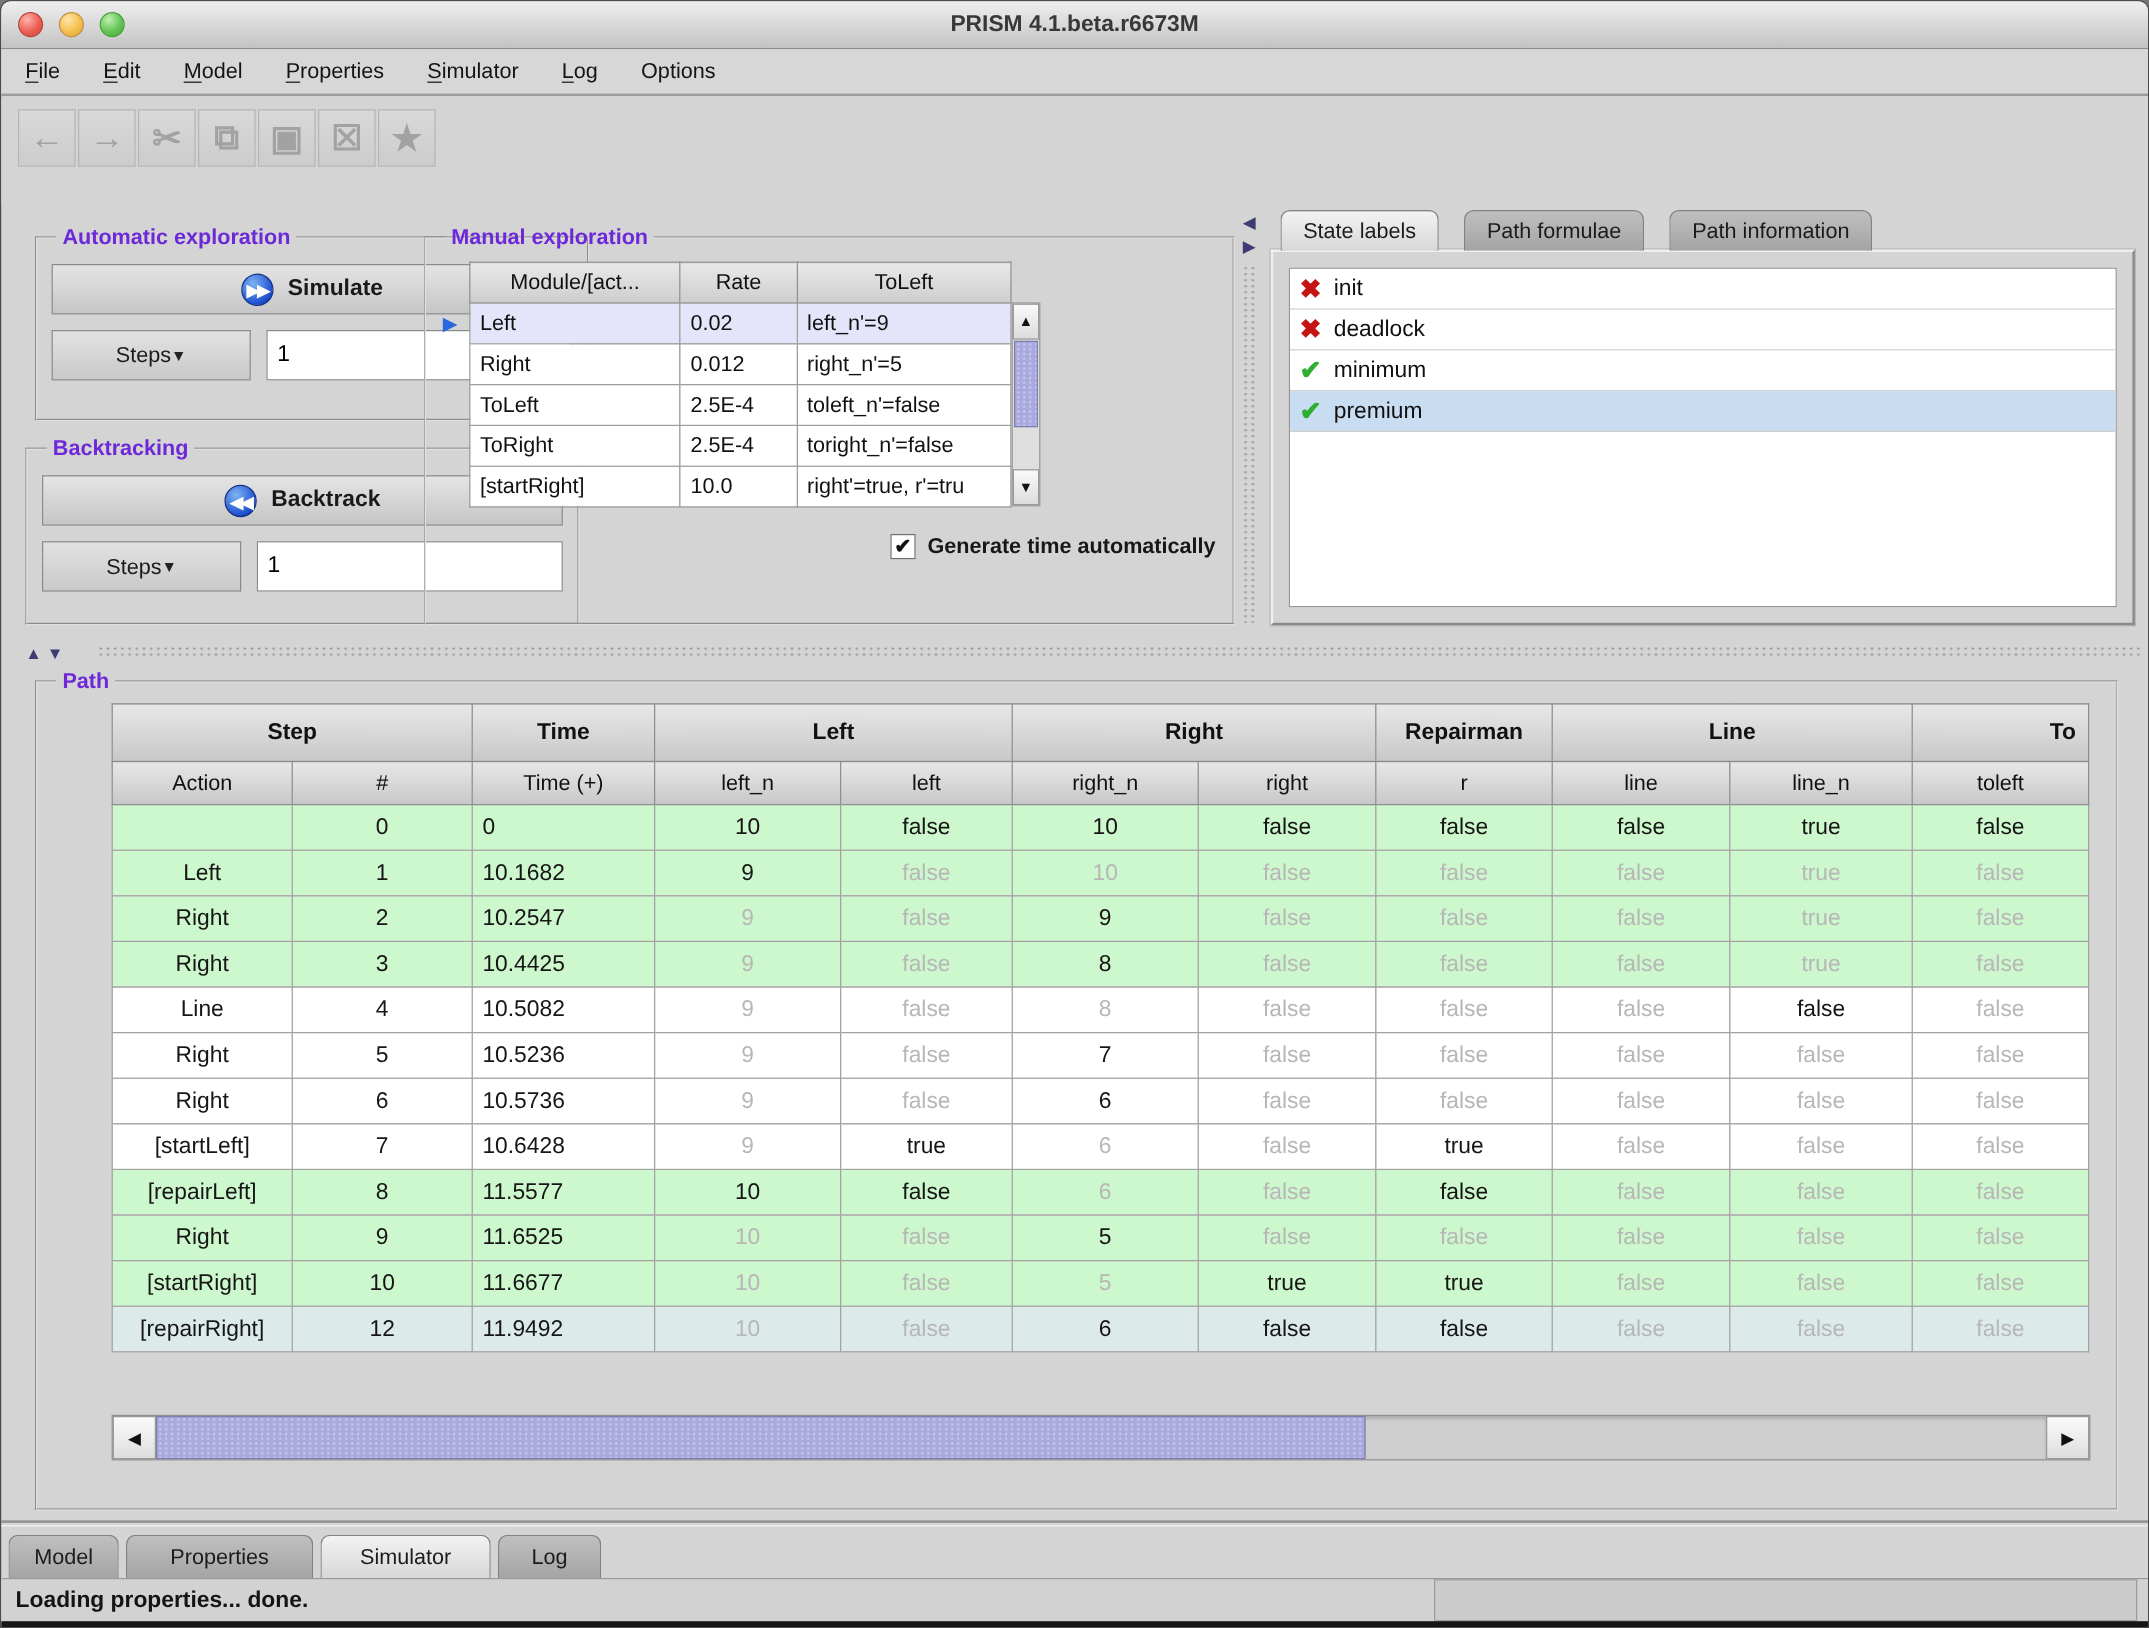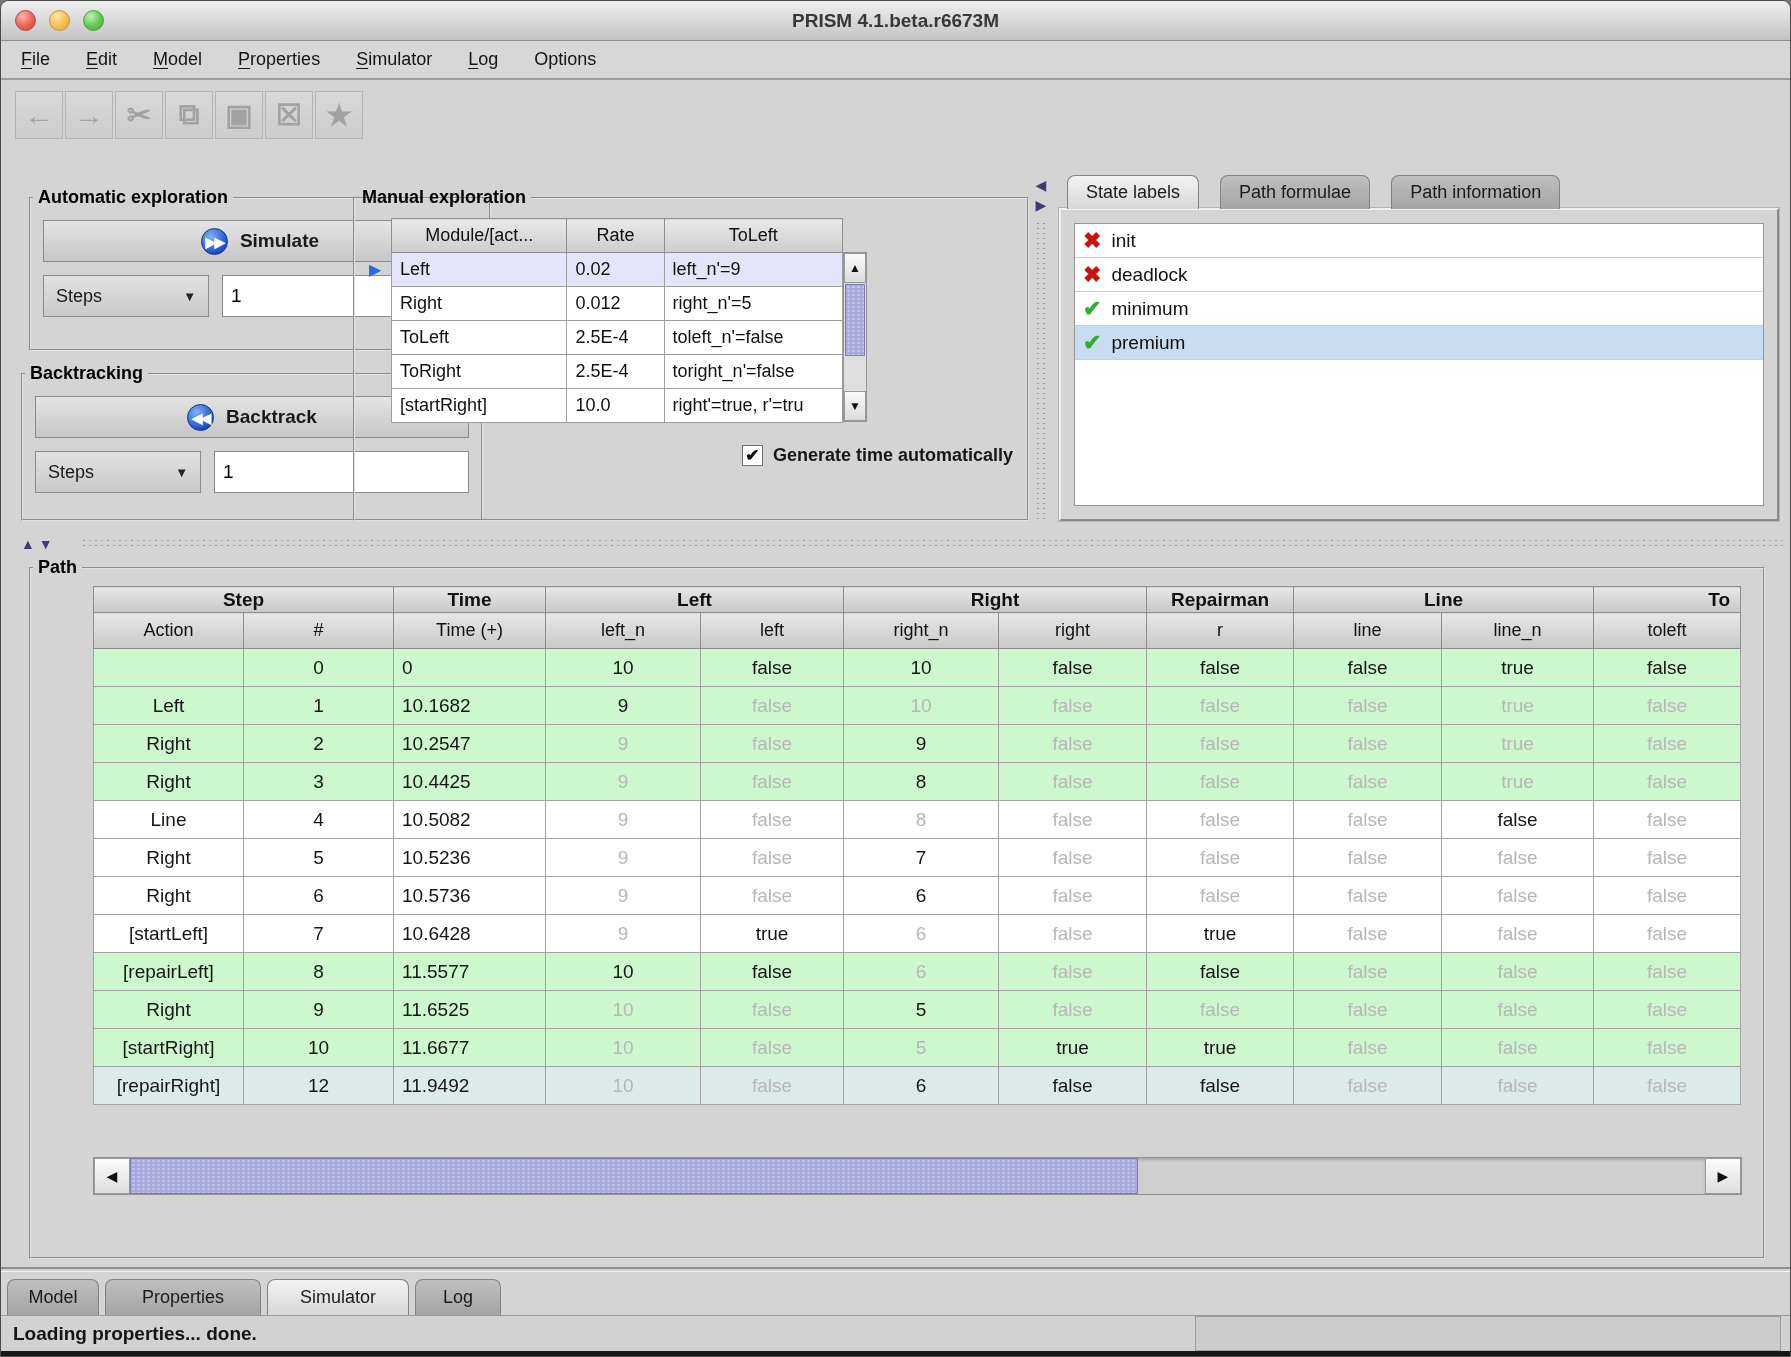--- a/index.html
+++ b/index.html
@@ -25,31 +25,31 @@
   .menu-item { cursor:default;text-align:right; }
   .menu-item u { text-underline-offset:3px; }
   
   .toolbar { position:absolute; top:81px; left:0; right:0; height:88px; background:#d4d4d4; }
   .tool-row { position:absolute; top:9px; left:14px; display:flex; }
   .tool-btn { width:48px; height:48px; border:1px solid #b5b5b5; background:linear-gradient(#d9d9d9,#cccccc);
     display:flex; align-items:center; justify-content:center; color:#a2a2a2; font-size:29px; font-weight:bold; }
   .tool-btn + .tool-btn { margin-left:2px; }
   
   fieldset { position:absolute; border:2px groove #e0e0e0; }
-  legend { font-size:18px; font-weight:bold; color:#000000; padding:0 5px; margin-left:2px; }
+  legend { font-size:18px; font-weight:bold; color:#6d28d9; padding:0 5px; margin-left:16px; }
   
   .top-section { position:absolute; top:170px; left:0; right:0; height:352px; }
   .sim-btn { display:flex; align-items:center; justify-content:center; gap:12px;
     height:42px; margin:12px 12px 0 12px; border:1px solid #8b8b8b;
     background:linear-gradient(#e4e4e4,#c6c6c6); font-size:19px; font-weight:bold; color:#1a1a1a; }
   .blue-ball { width:27px; height:27px; border-radius:50%; color:#fff; font-size:14px; line-height:26px; text-align:center;
     background:radial-gradient(circle at 35% 30%, #7db4f2, #1e4fd0 70%, #122e86); border:1px solid #12307e; letter-spacing:-2px;}
   .steps-row { display:flex; margin:13px 12px 0 12px; gap:13px; }
   .combo { flex:0 0 166px; height:42px; border:1px solid #8b8b8b; background:linear-gradient(#e2e2e2,#c9c9c9);
-    display:flex; align-items:center; justify-content:space-between; padding:0 12px; font-size:18px; color:#1a1a1a; }
+    display:flex; align-items:center; justify-content:center; padding:0 12px; font-size:18px; color:#1a1a1a; }
   .combo .arr { font-size:13px; color:#222; }
   .steps-input { flex:1; height:42px; border:1px solid #898989; background:#fff; font-size:19px; padding-left:8px;
     font-family:"Liberation Sans",sans-serif; }
   
   .mx-wrap { position:relative; margin:10px 0 0 36px; width:476px; }
   .mx-table { border-collapse:collapse; width:452px; float:left; }
   .mx-table th { height:34px; border:1px solid #8f8f8f; background:linear-gradient(#e9e9e9,#cdcdcd);
     font-size:18px; font-weight:normal; color:#111; }
   .mx-table td { height:34px; border:1px solid #9d9d9d; background:#fff; font-size:18px; color:#111;
     padding:0 8px; white-space:nowrap; overflow:hidden; }
@@ -89,21 +89,21 @@
   
   .h-split { position:absolute; top:534px; left:6px; right:6px; height:18px; }
   .h-split .tris { position:absolute; left:14px; top:1px; font-size:14px; color:#3d3d72; letter-spacing:4px; }
   .h-split .dots { position:absolute; left:74px; right:0; top:3px; height:11px;
     background-image:radial-gradient(#9b9b9b 1.1px, transparent 1.3px); background-size:6px 5px; }
   
   .path-box { left:28px; top:556px; width:1736px; height:702px; }
   .path-table-wrap { margin:8px 0 0 62px; width:1649px; }
   .path-table { border-collapse:collapse; table-layout:fixed; width:1647px; }
   .path-table th { border:1px solid #8d8d8d; background:linear-gradient(#e7e7e7,#c8c8c8); color:#111; overflow:hidden; }
-  .path-table .grp th { height:26px; font-size:19px; font-weight:bold; }
+  .path-table .grp th { height:48px; font-size:19px; font-weight:bold; }
   .path-table .sub th { height:36px; font-size:18px; font-weight:normal; }
   .path-table th.ralign { text-align:right; padding-right:10px; }
   .path-table td { height:38px; border:1px solid #a2a2a2; font-size:19px; text-align:center;
     color:#161616; overflow:hidden; white-space:nowrap; }
   .path-table td.tleft { text-align:left; padding-left:8px; }
   .path-table td.faded { color:#b7b7b7; }
   tr.bg-green td { background:#cdf7cc; }
   tr.bg-white td { background:#ffffff; }
   tr.bg-blue  td { background:#dceaea; }
   

